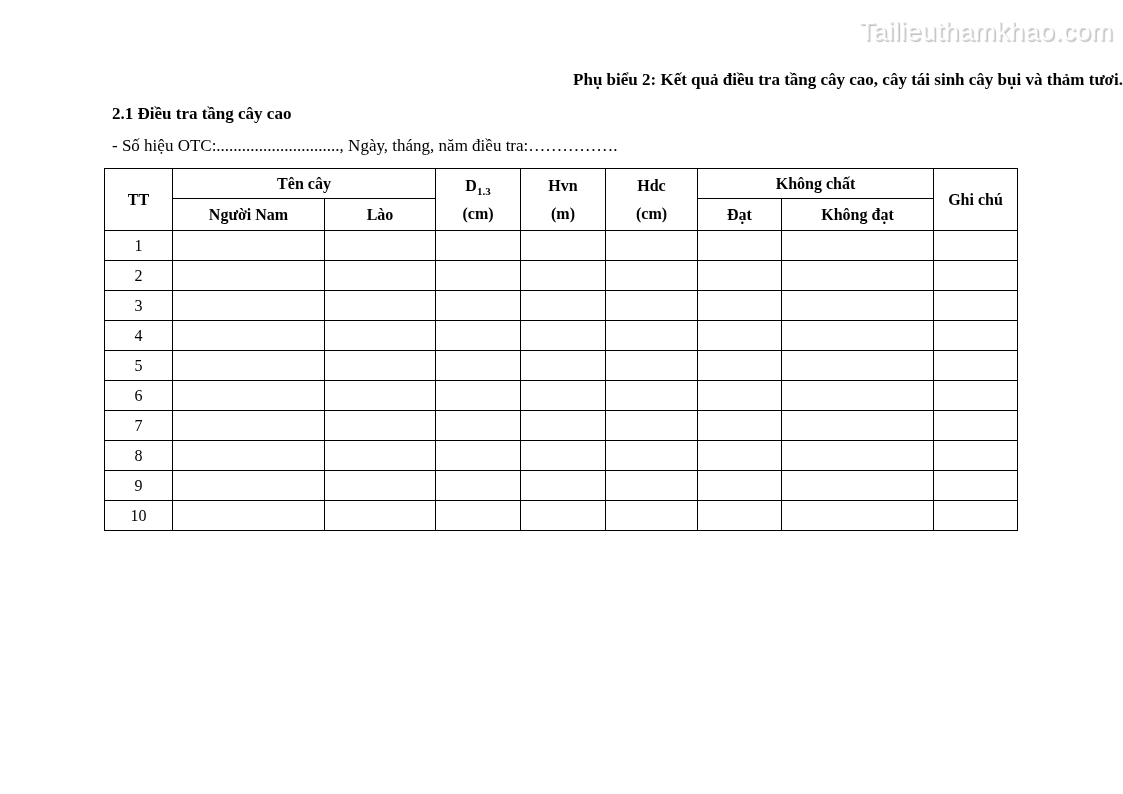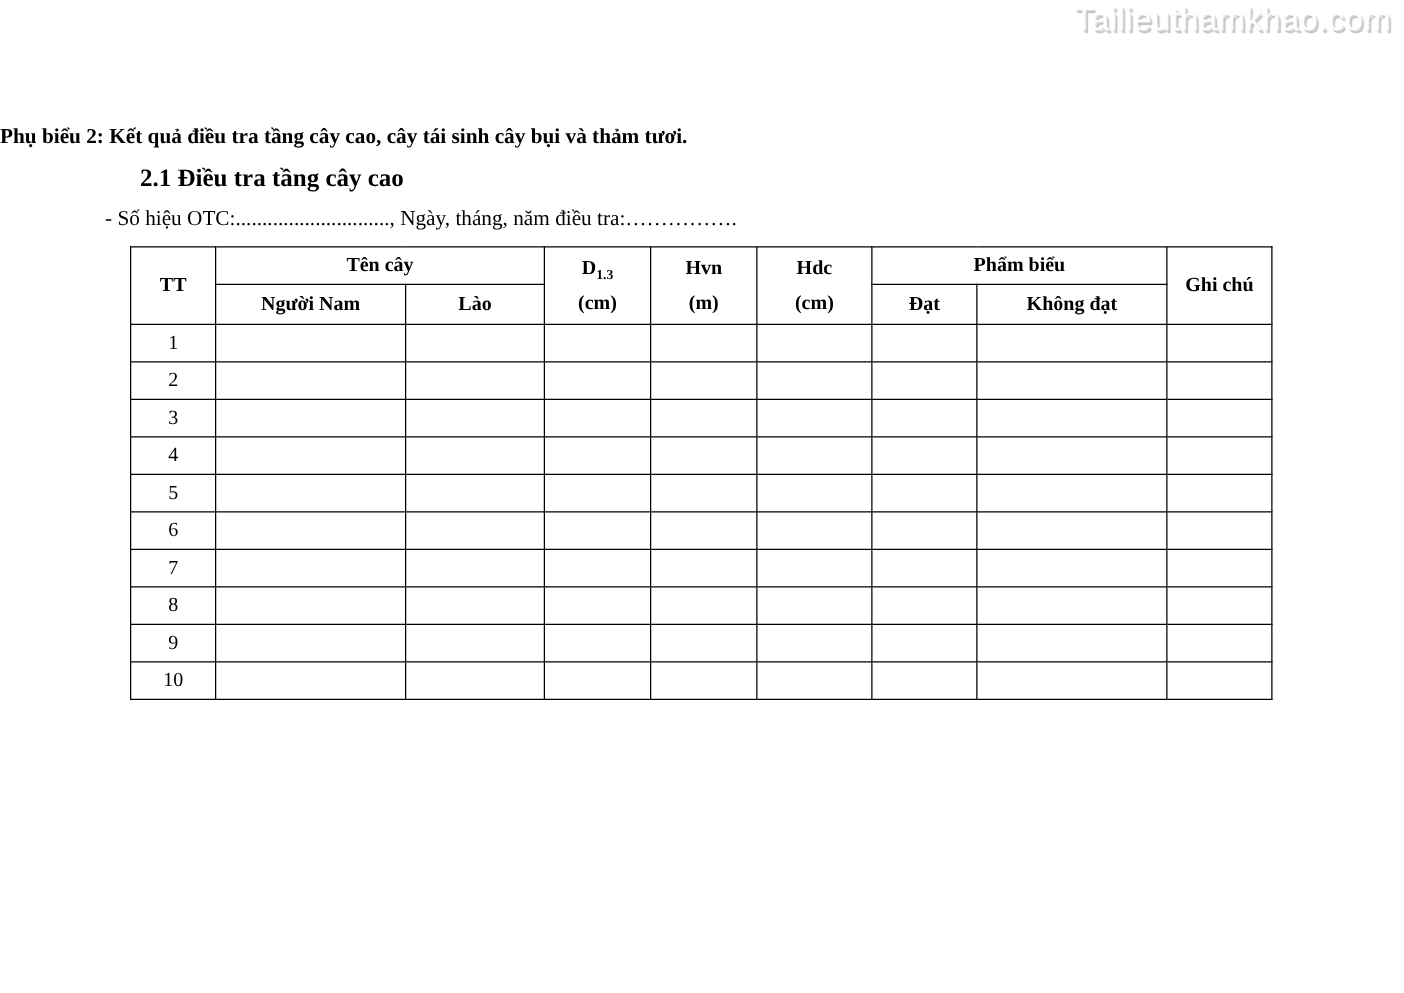--- a/index.html
+++ b/index.html
@@ -11,45 +11,45 @@
     position: relative;
     width: 1123px;
     height: 794px;
     background: #ffffff;
     color: #000000;
     font-family: "Liberation Serif", serif;
     overflow: hidden;
   }
   .watermark {
     position: absolute;
-    top: 0px;
+    top: 16px;
     right: 10px;
     font-family: "Liberation Sans", sans-serif;
     font-size: 26px;
     font-weight: 400;
     color: #ffffff;
     text-shadow: 1px 1px 0 #dcdcdc, 2px 2px 1px #bdbdbd;
     letter-spacing: 0.5px;
     user-select: none;
   }
   .doc-title {
-    padding-top: 99px;
-    text-align: left;
+    padding-top: 70px;
+    text-align: right;
     font-size: 17px;
     font-weight: bold;
     line-height: 20px;
   }
   .section-heading {
     margin: 14px 0 0 112px;
-    font-size: 20px;
+    font-size: 17px;
     font-weight: bold;
     line-height: 20px;
   }
   .info-line {
-    margin: 12px 0 0 84px;
+    margin: 12px 0 0 112px;
     font-size: 17px;
     line-height: 20px;
     white-space: nowrap;
   }
   table.survey {
     margin: 12px 0 0 104px;
     width: 913px;
     border-collapse: collapse;
     table-layout: fixed;
   }
@@ -114,21 +114,21 @@
           <div>(cm)</div>
         </th>
         <th rowspan="2" class="twoline">
           <div>Hvn</div>
           <div>(m)</div>
         </th>
         <th rowspan="2" class="twoline">
           <div>Hdc</div>
           <div>(cm)</div>
         </th>
-        <th colspan="2">Phẩm biểu</th>
+        <th colspan="2">Không chất</th>
         <th rowspan="2">Ghi chú</th>
       </tr>
       <tr class="h2">
         <th>Người Nam</th>
         <th>Lào</th>
         <th>Đạt</th>
         <th>Không đạt</th>
       </tr>
     </thead>
     <tbody>

